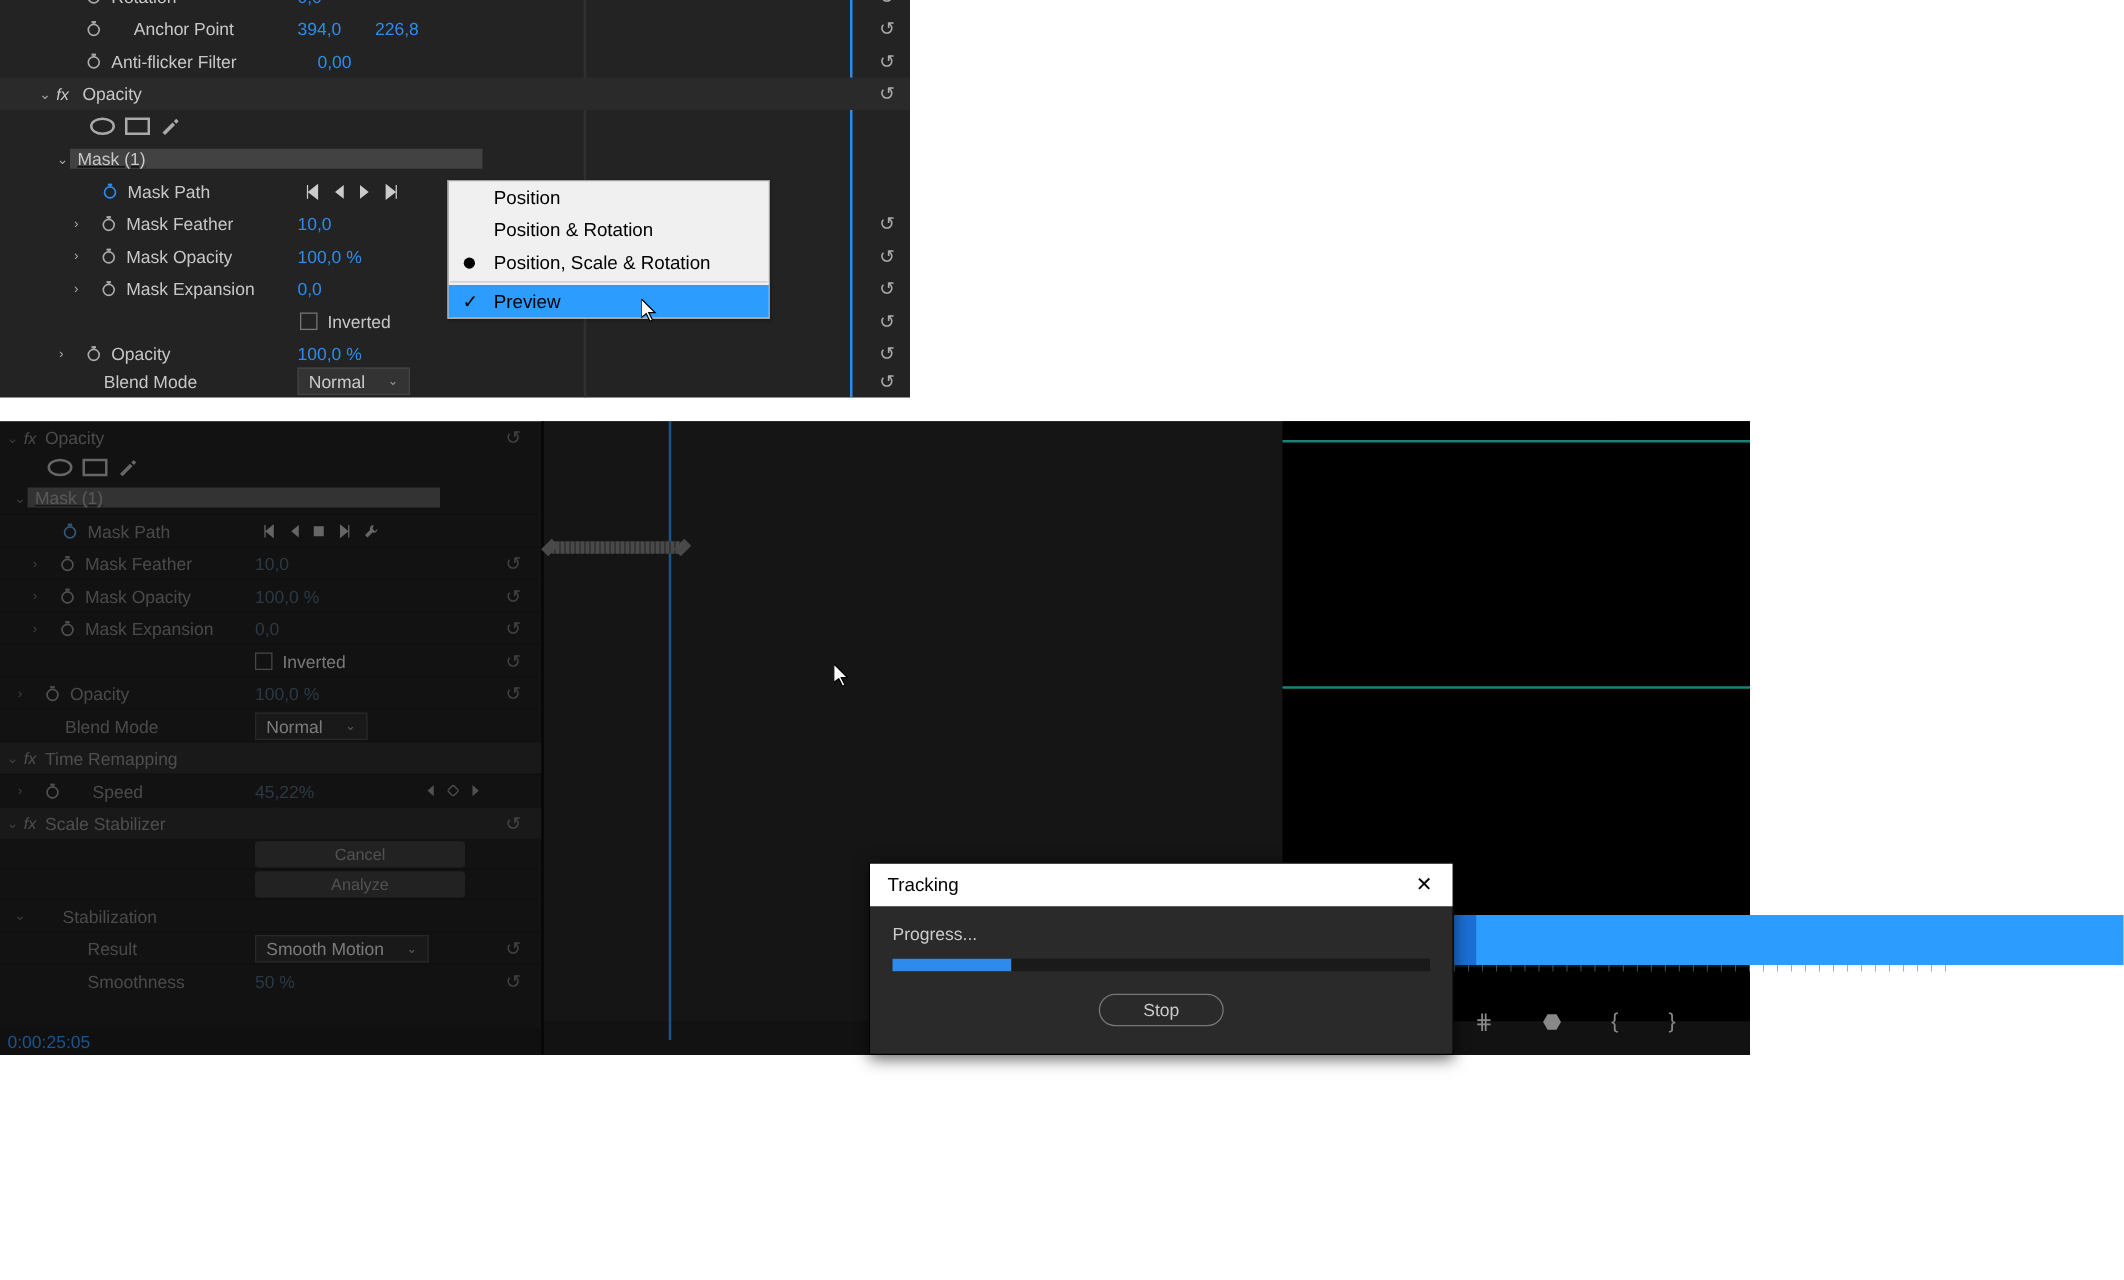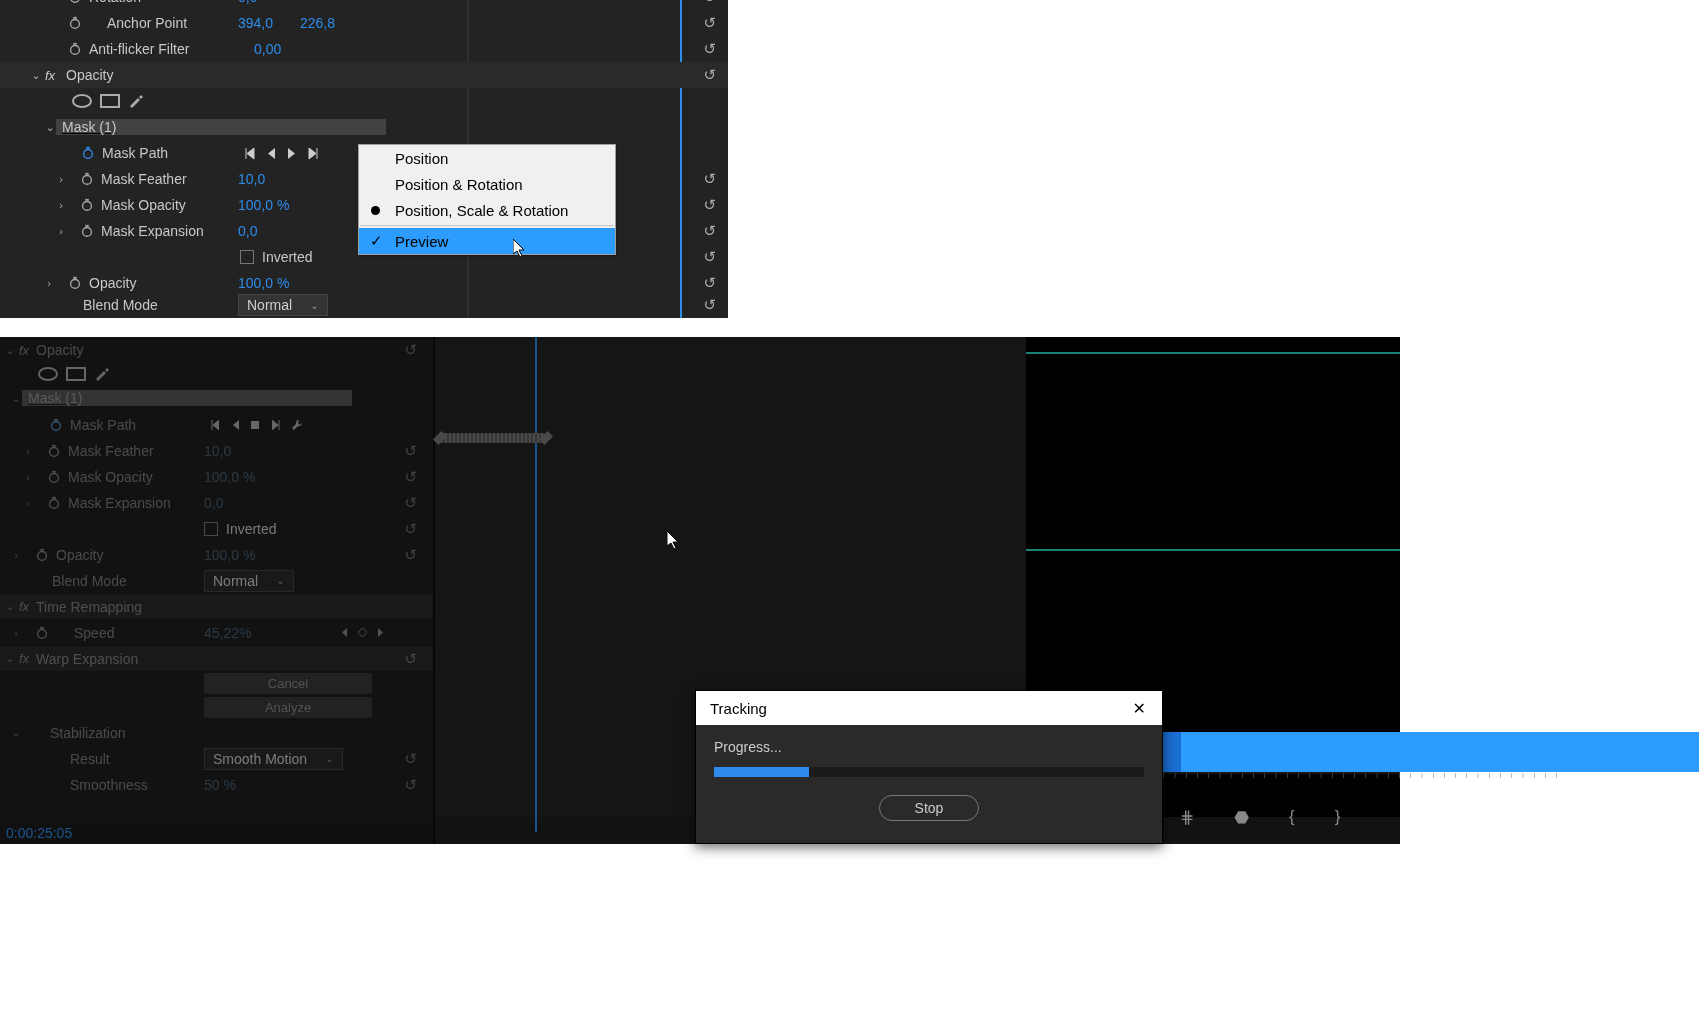--- a/index.html
+++ b/index.html
@@ -496,21 +496,21 @@
         <svg width="9" height="11">
             <path d="M2 1 L7 5.5 L2 10 Z" fill="#888"></path>
           </svg>
       </div>
     </div>
 
     <div class="row hdr tl-row-sep">
       <div style="width:4px;"></div>
       <span class="chev">⌄</span>
       <span class="fx-badge">fx</span>
-      <span class="prop-name" style="margin-left:4px;">Warp Expansion</span>
+      <span class="prop-name" style="margin-left:4px;">Scale Stabilizer</span>
       <span class="reset" style="right:16px;">↺</span>
     </div>
 
     <div class="row" style="height:24px;">
       <div style="width:204px;"></div>
       <div class="wide-btn">
           <span>Cancel</span>
         </div>
     </div>
     <div class="row tl-row-sep" style="height:24px;">

